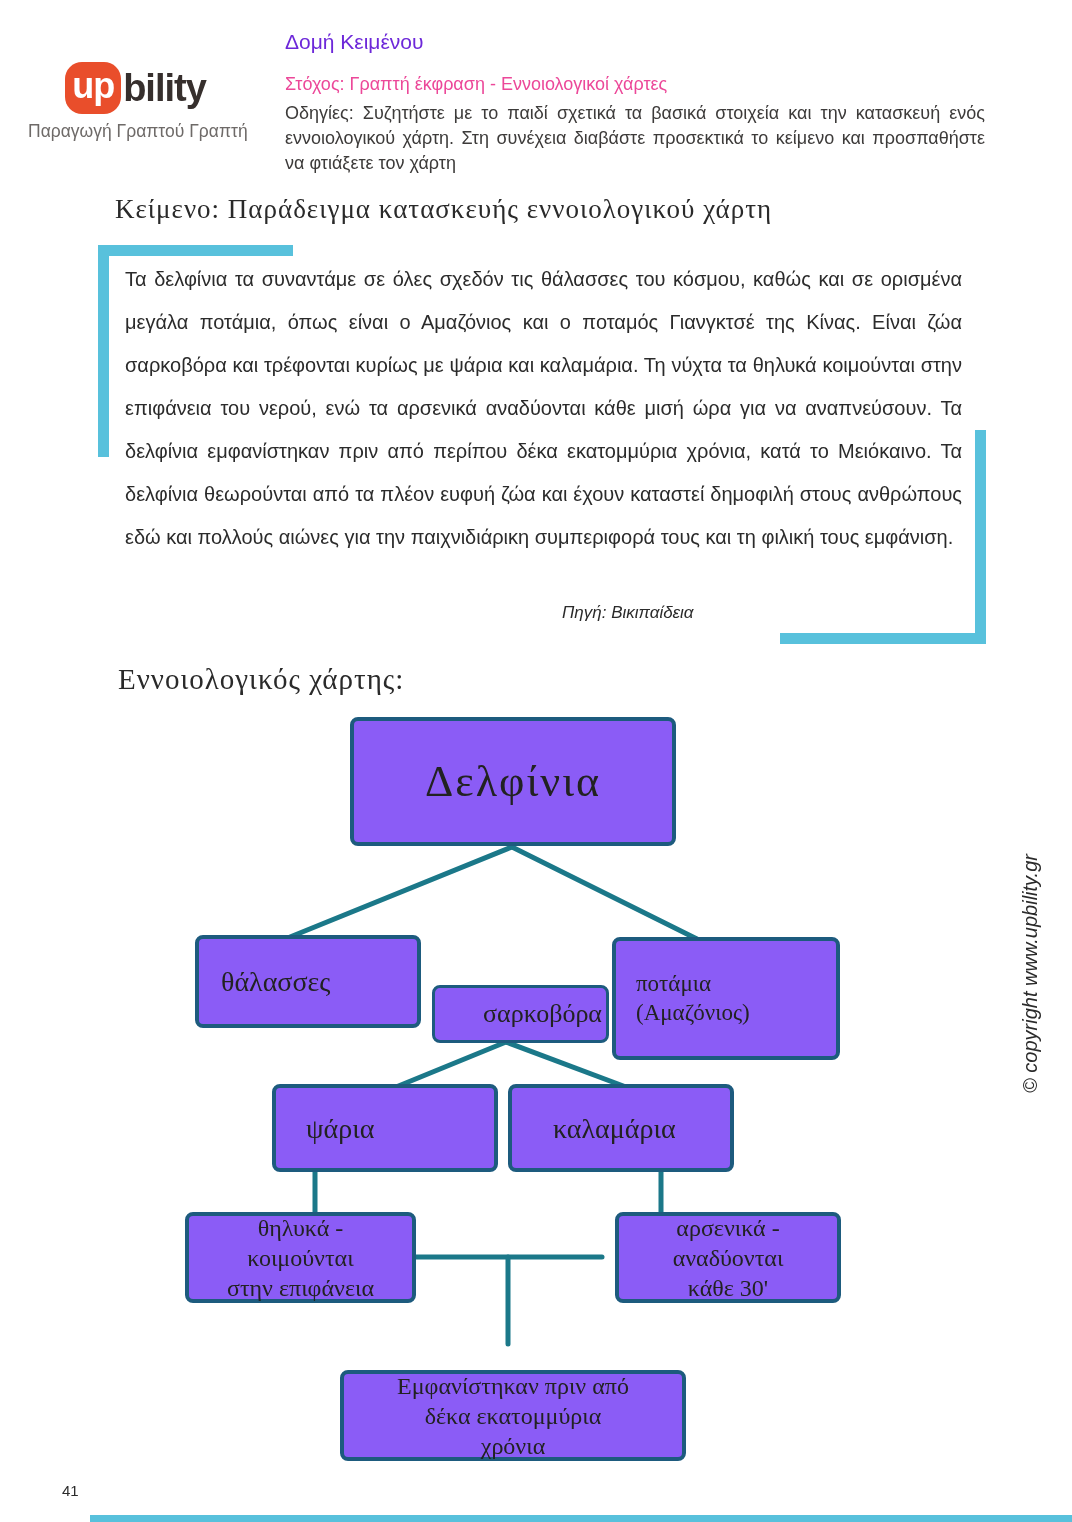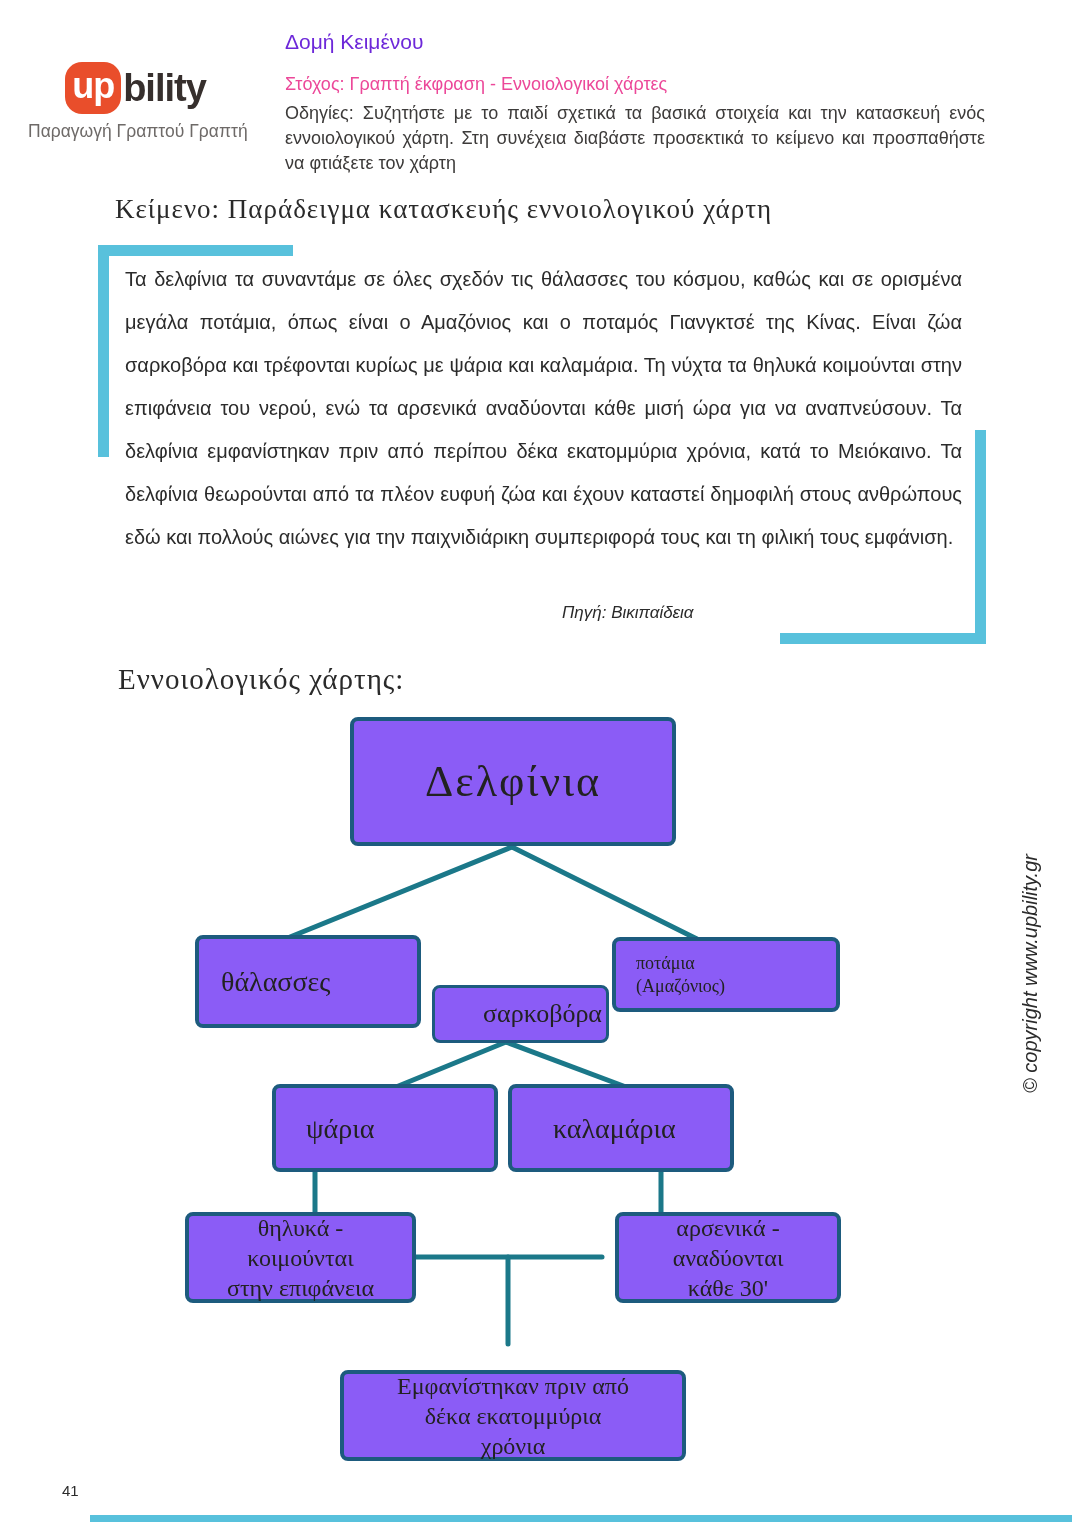--- a/index.html
+++ b/index.html
@@ -47,21 +47,21 @@
 
   
   .map-heading{position:absolute;left:118px;top:663px;font-size:29px;color:#2a2a2a;letter-spacing:1px;}
   .node{
     position:absolute;border:4px solid #1d5b7e;background:#8b5cf6;border-radius:8px;
     display:flex;align-items:center;justify-content:center;color:#222222;
     box-sizing:border-box;white-space:pre-line;text-align:center;line-height:1.25;
   }
   .n-root{left:350px;top:717px;width:326px;height:129px;font-size:44px;letter-spacing:2px;}
   .n-seas{left:195px;top:935px;width:226px;height:93px;font-size:28px;justify-content:flex-start;padding-left:22px;text-align:right;}
-  .n-rivers{left:612px;top:937px;width:228px;height:75px;font-size:18px;justify-content:flex-start;padding-left:20px;text-align:left;}
+  .n-rivers{left:612px;top:937px;width:228px;height:123px;font-size:23px;justify-content:flex-start;padding-left:20px;text-align:left;}
   .n-carn{left:432px;top:985px;width:177px;height:58px;font-size:26px;border-width:3px;padding-left:44px;}
   .n-fish{left:272px;top:1084px;width:226px;height:88px;font-size:28px;justify-content:flex-start;padding-left:30px;}
   .n-squid{left:508px;top:1084px;width:226px;height:88px;font-size:28px;justify-content:flex-start;padding-left:41px;}
   .n-fem{left:185px;top:1212px;width:231px;height:91px;font-size:24px;}
   .n-male{left:600px;top:1212px;width:226px;height:91px;font-size:24px;margin-left:15px;}
   .n-app{left:340px;top:1342px;width:346px;height:91px;font-size:24px;margin-top:28px;}
   .connectors{position:absolute;left:0;top:0;pointer-events:none;}
 
   
   .copyright{

